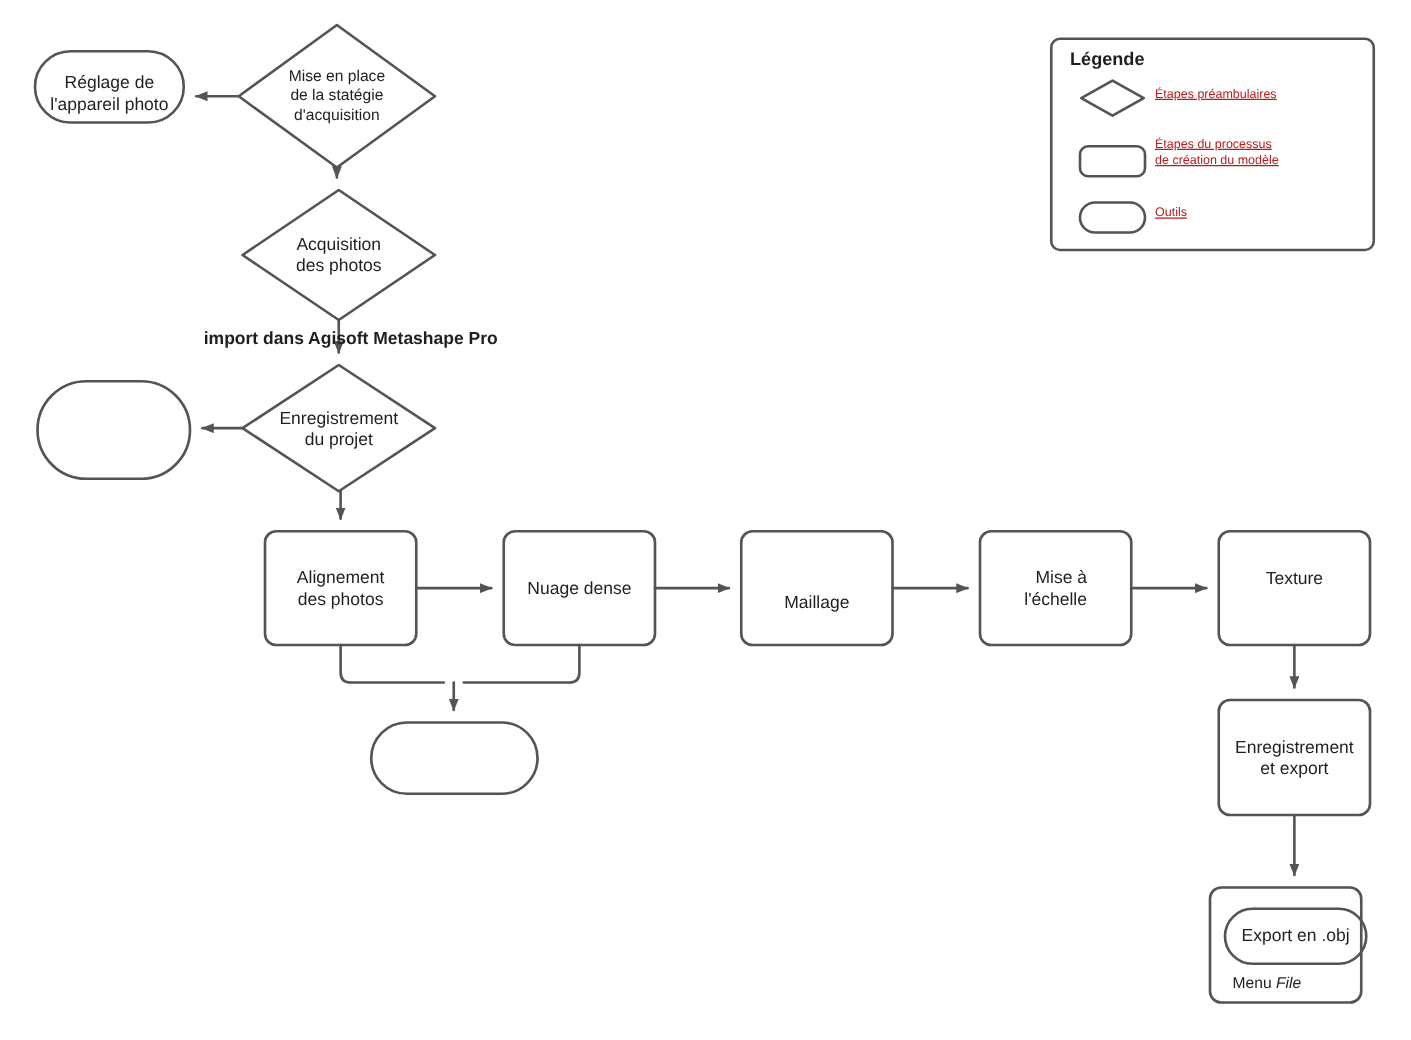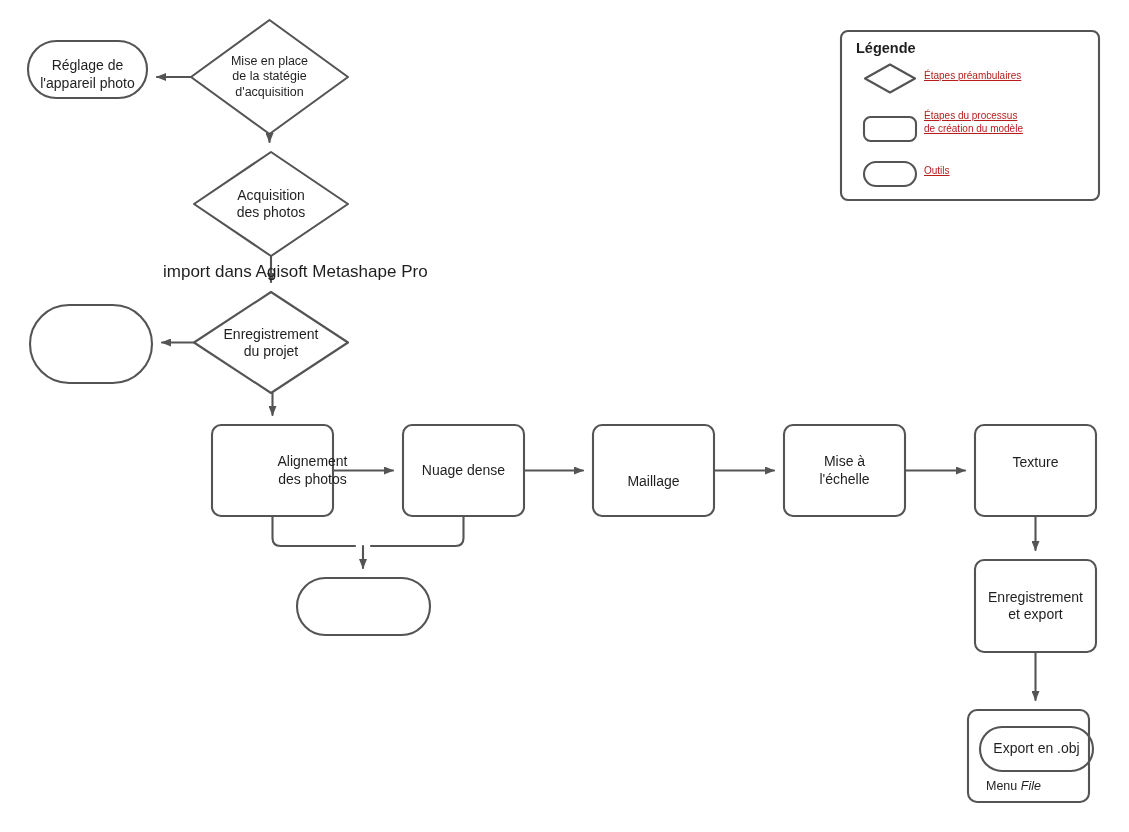--- a/index.html
+++ b/index.html
@@ -33,22 +33,22 @@
     align-items: center;
     justify-content: center;
     text-align: center;
     line-height: 1.22;
     color: #1f1f1f;
     pointer-events: none;
     white-space: pre-line;
   }
   .edge-label {
     position: absolute;
-    font-size: 17px;
-    font-weight: normal;
+    font-size: 14px;
+    font-weight: bold;
     color: #1f1f1f;
     text-align: right;
     white-space: nowrap;
   }
   .legend-title {
     position: absolute;
     font-size: 14.5px;
     font-weight: bold;
     color: #1f1f1f;
   }
@@ -145,28 +145,28 @@
 de la statégie
 d'acquisition</div>
 
   <div class="node-label" style="left:212px; top:172px; width:118px; height:64px; font-size:14px;">Acquisition
 des photos</div>
 
 
   <div class="node-label" style="left:200px; top:311px; width:142px; height:64px; font-size:14px;">Enregistrement
 du projet</div>
 
-  <div class="node-label" style="left:212px; top:425px; width:121px; height:91px; font-size:14px;margin-left:40px;">Alignement
+  <div class="node-label" style="left:212px; top:425px; width:121px; height:91px; font-size:14px;">Alignement
 des photos</div>
 
   <div class="node-label" style="left:403px; top:425px; width:121px; height:91px; font-size:14px;">Nuage dense</div>
 
   <div class="node-label" style="left:593px; top:425px; width:121px; height:113px; font-size:14px;">Maillage</div>
 
-  <div class="node-label" style="left:784px; top:425px; width:121px; height:91px; font-size:14px;">Mise à
+  <div class="node-label" style="left:784px; top:425px; width:121px; height:91px; font-size:14px;text-align:right;">Mise à
 l'échelle</div>
 
   <div class="node-label" style="left:975px; top:425px; width:121px; height:75px; font-size:14px;">Texture</div>
 
 
   <div class="node-label" style="left:969px; top:560px; width:133px; height:92px; font-size:14px;">Enregistrement
 et export</div>
 
   <div class="node-label" style="left:980px; top:727px; width:113px; height:44px; font-size:14px;">Export en .obj</div>
 

